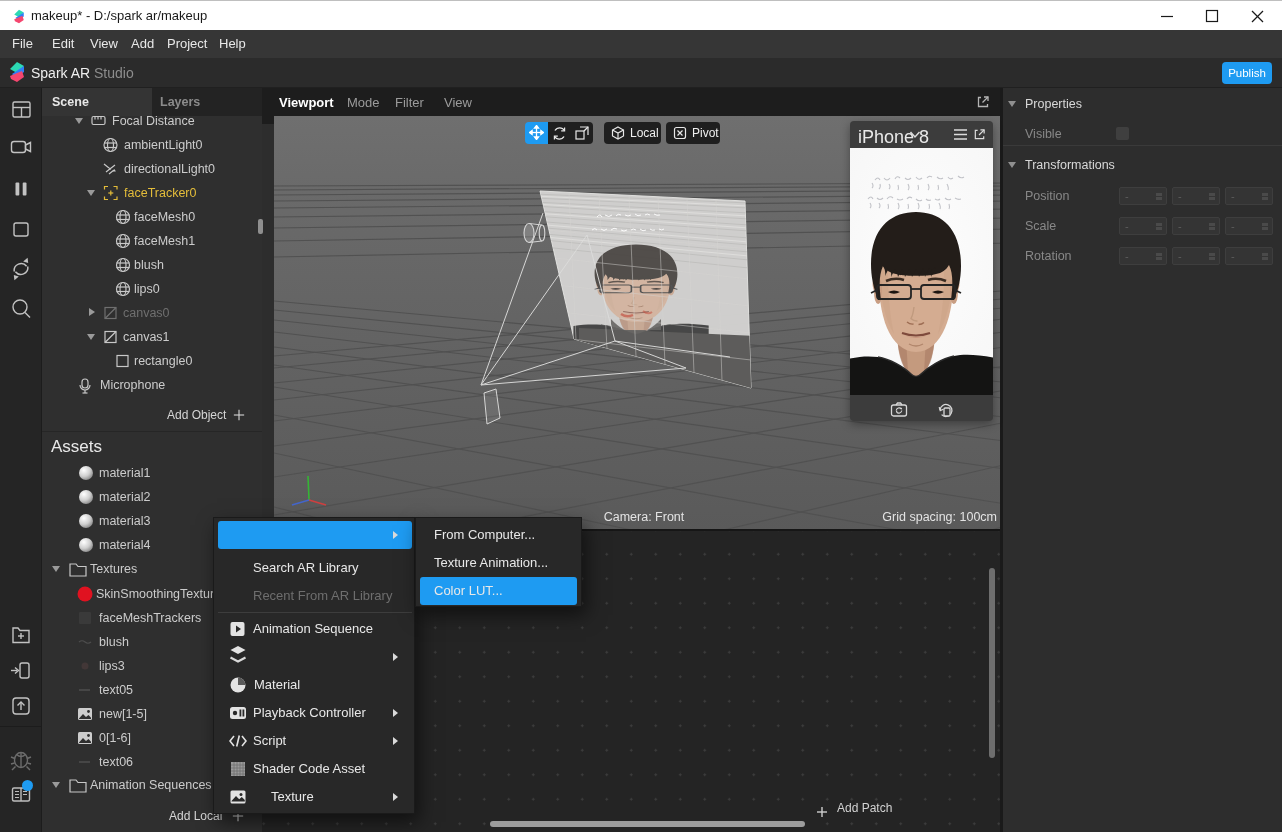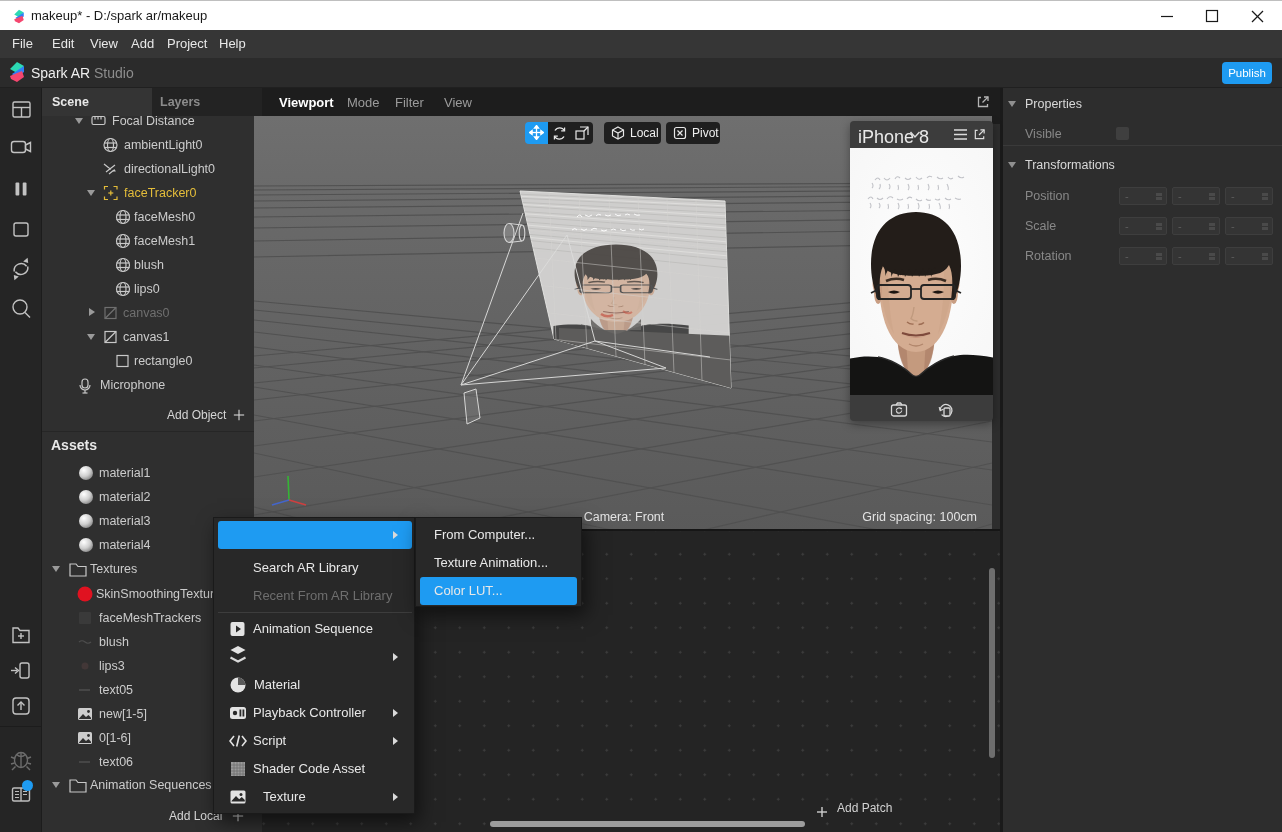--- a/index.html
+++ b/index.html
@@ -16,21 +16,21 @@
 #scenepanel{position:absolute;left:42px;top:88px;width:220px;height:744px;background:#2f2f2f}
 #tab-scene{position:absolute;left:0px;top:0px;width:110px;height:28px;background:#343434;color:#e8e8e8;font-weight:bold;font-size:12.5px;line-height:28px;padding-left:10px}
 #tab-layers{position:absolute;left:110px;top:0px;width:110px;height:28px;background:#232323;color:#8b8b8b;font-weight:bold;font-size:12.5px;line-height:28px;padding-left:8px}
 .trow{position:absolute;height:24px;line-height:24px;font-size:12.5px;color:#cccccc;white-space:nowrap}
 .trow.dim{color:#6f6f6f}
 .trow.sel{color:#e4bd3a}
 .tri{position:absolute;width:0;height:0;border-left:4.5px solid transparent;border-right:4.5px solid transparent;border-top:6px solid #9a9a9a}
 .tri.r{border-top:4.5px solid transparent;border-bottom:4.5px solid transparent;border-left:6px solid #9a9a9a;border-right:none}
 #vpheader{position:absolute;left:262px;top:88px;width:738px;height:36px;background:#1d1d1d;color:#9b9b9b;font-size:13px}
 #vpheader b{color:#fff}
-#viewport{position:absolute;left:254px;top:116px;width:644px;height:415px;background:#6a6a6a}
+#viewport{position:absolute;left:274px;top:116px;width:644px;height:415px;background:#6a6a6a}
 #patch{position:absolute;left:262px;top:531px;width:738px;height:301px;background:#242424;background-image:radial-gradient(#3d3d3d 1.1px,rgba(0,0,0,0) 1.2px);background-size:24.5px 24.5px;background-position:14px 11px}
 #props{position:absolute;left:1003px;top:88px;width:279px;height:744px;background:#2d2d2d}
 #rightsep{position:absolute;left:1000px;top:88px;width:3px;height:744px;background:#1a1a1a}
 .plabel{position:absolute;font-size:12.5px;color:#888888}
 .phead{position:absolute;font-size:12.5px;color:#d8d8d8}
 .pbox{position:absolute;width:48px;height:18px;background:#343434;border:1px solid #3e3e3e;border-radius:2px;color:#5d5d5d;font-size:11px;line-height:16px;padding-left:5px}
 .pbox:after{content:"";position:absolute;right:4px;top:5px;width:6px;height:7px;background:linear-gradient(to bottom,#4a4a4a 45%,transparent 45%,transparent 55%,#4a4a4a 55%)}
 .vbtn{position:absolute;height:22px;background:#1f1f1f;border-radius:4px;color:#efefef;font-size:12px}
 #ctxmenu{position:absolute;left:213px;top:517px;width:202px;height:297px;background:#282828;border:1px solid #1a1a1a;box-shadow:4px 8px 18px rgba(0,0,0,0.55);z-index:50}
 #submenu{position:absolute;left:415px;top:517px;width:167px;height:90px;background:#282828;border:1px solid #1a1a1a;box-shadow:4px 8px 18px rgba(0,0,0,0.55);z-index:51}
@@ -255,21 +255,21 @@
  <div class="tri" style="left:45px;top:246px"></div>
  <div class="trow" style="left:92px;top:261px">rectangle0</div>
  <div class="trow" style="left:58px;top:285px">Microphone</div>
  <div class="trow" style="left:125px;top:315px;color:#d5d5d5;font-size:12px">Add Object</div>
  <svg class="abs" style="left:191px;top:321px" width="12" height="12" viewBox="0 0 14 14" stroke="#d5d5d5" stroke-width="1.3">
       <line x1="7" y1="1" x2="7" y2="13"></line>
       <line x1="1" y1="7" x2="13" y2="7"></line>
     </svg>
  <div class="abs" style="left:0;top:343px;width:220px;height:1px;background:#262626"></div>
 
- <div class="abs" style="left:9px;top:349px;font-size:14px;font-weight:bold;color:#e8e8e8">Assets</div>
+ <div class="abs" style="left:9px;top:349px;font-size:17px;font-weight:normal;color:#e8e8e8">Assets</div>
  <svg class="abs" style="left:0;top:0" width="220" height="744" viewBox="0 0 220 744">
   <defs>
    <radialGradient id="sph" cx="0.35" cy="0.3" r="0.8">
     <stop offset="0" stop-color="#ffffff"></stop>
           <stop offset="0.55" stop-color="#cfcfcf"></stop>
           <stop offset="1" stop-color="#7e7e7e"></stop>
    </radialGradient>
   </defs>
   <circle cx="44" cy="385" r="7" fill="url(#sph)"></circle>
   <circle cx="44" cy="409" r="7" fill="url(#sph)"></circle>
@@ -601,21 +601,21 @@
     </div>
  <div class="marrow" style="left:179px;top:190.5px"></div>
  <div class="mitem" style="top:209px">
       <span style="position:absolute;left:39px">Script</span>
     </div>
  <div class="marrow" style="left:179px;top:218.5px"></div>
  <div class="mitem" style="top:237px">
       <span style="position:absolute;left:39px">Shader Code Asset</span>
     </div>
  <div class="mitem" style="top:265px">
-      <span style="position:absolute;left:49px">Texture</span>
+      <span style="position:absolute;left:57px">Texture</span>
     </div>
  <div class="marrow" style="left:179px;top:274.5px"></div>
  <svg class="abs" style="left:15px;top:97px" width="18" height="200" viewBox="0 0 18 200">
 
   <rect x="1.5" y="7" width="14" height="14" rx="2" fill="#e3e3e3"></rect>
       <path d="M7,10.5 l5,3.5 -5,3.5 z" fill="#282828"></path>
 
   <g fill="#e3e3e3">
         <path d="M9,31 l7.5,4 -7.5,4 -7.5,-4 z"></path>
         <path d="M2,41.5 l7,3.8 7,-3.8 1,2 -8,4.3 -8,-4.3 z" opacity="0.95"></path>

